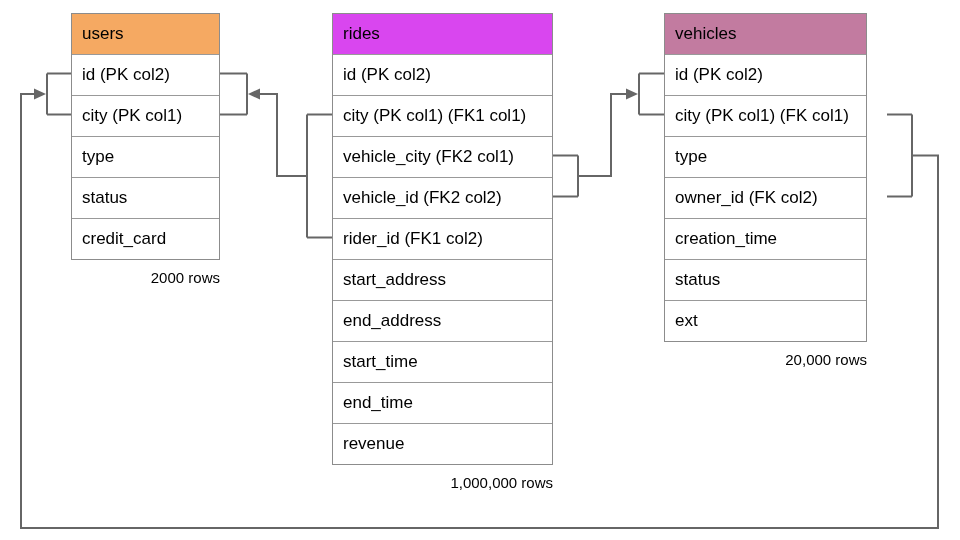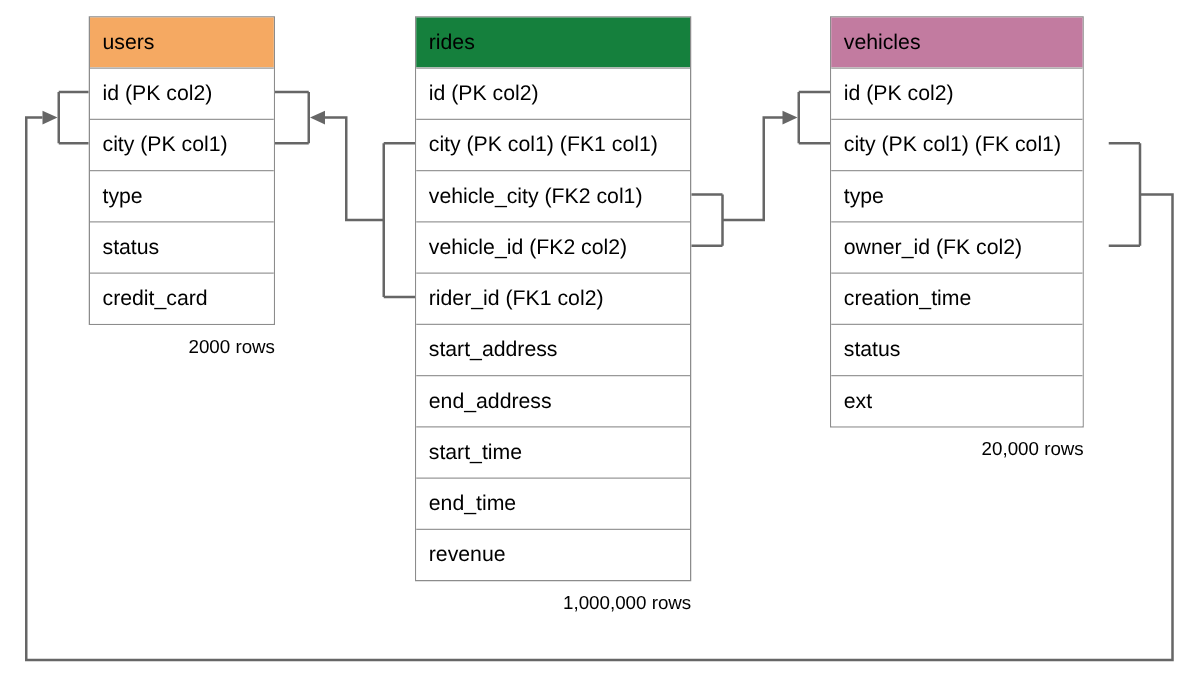--- a/index.html
+++ b/index.html
@@ -67,21 +67,21 @@
       <div class="row">city (PK col1)</div>
       <div class="row">type</div>
       <div class="row">status</div>
       <div class="row">credit_card</div>
     </div>
     <div class="rowcount">2000 rows</div>
   </div>
 
   <div class="tablewrap w-rides">
     <div class="tbl">
-      <div class="thead" style="background-color: #15803d;">rides</div>
+      <div class="thead" style="background-color: #d946ef;">rides</div>
       <div class="row">id (PK col2)</div>
       <div class="row">city (PK col1) (FK1 col1)</div>
       <div class="row">vehicle_city (FK2 col1)</div>
       <div class="row">vehicle_id (FK2 col2)</div>
       <div class="row">rider_id (FK1 col2)</div>
       <div class="row">start_address</div>
       <div class="row">end_address</div>
       <div class="row">start_time</div>
       <div class="row">end_time</div>
       <div class="row">revenue</div>

